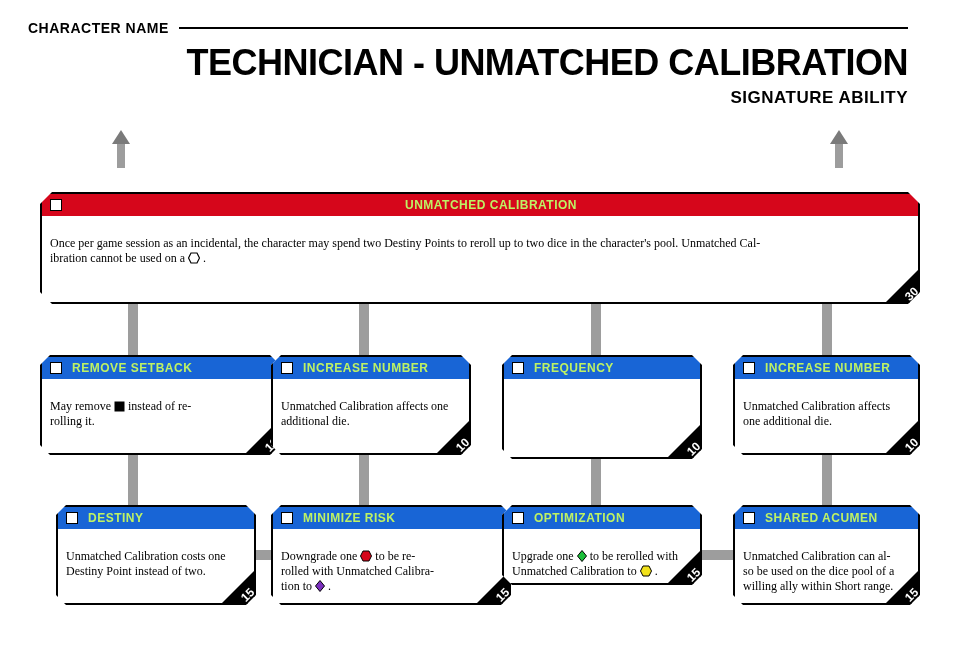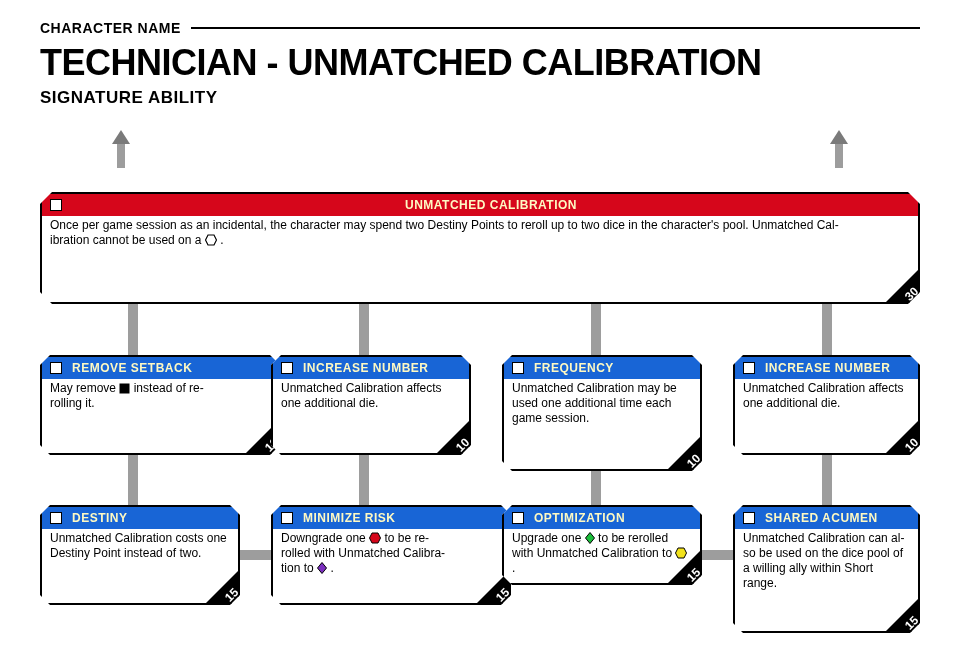--- a/index.html
+++ b/index.html
@@ -1,38 +1,38 @@
 <!DOCTYPE html>
 <html><head>
 <meta charset="utf-8">
 <style>
   * { box-sizing: border-box; margin: 0; padding: 0; }
   body { background: #fff; font-family: Arial, Helvetica, sans-serif; width: 960px; height: 672px; position: relative; }
-  .sheet { position: absolute; left: 40px; top: 20px; width: 880px; }
+  .sheet { position: absolute; left: 28px; top: 20px; width: 880px; text-align: right; }
   .charline { display: flex; align-items: center; gap: 10px; margin-bottom: 6px; }
   .charlabel { font-family: Arial, sans-serif; font-weight: 700; font-size: 14px; letter-spacing: 0.5px; text-transform: uppercase; }
   .rule { flex: 1; height: 2px; background: #000; }
   .title { font-family: Arial, sans-serif; font-weight: 900; font-size: 36px; letter-spacing: -0.5px; text-transform: uppercase; }
   .subtitle { font-family: Arial, sans-serif; font-weight: 700; font-size: 17px; letter-spacing: 0.5px; text-transform: uppercase; margin-top: 4px; }
 
   .canvas { position: absolute; left: 40px; top: 130px; width: 880px; height: 520px; }
 
   
   .conn { position: absolute; background: #9d9d9d; }
   .arrow-up { position: absolute; width: 18px; height: 38px; }
   .arrow-up::before { content: ""; display: block; width: 0; height: 0; border-left: 9px solid transparent; border-right: 9px solid transparent; border-bottom: 14px solid #7a7a7a; }
   .arrow-up::after { content: ""; display: block; width: 8px; height: 24px; background: #9d9d9d; margin: 0 auto; }
 
   
   .box { position: absolute; background: #fff; border: 2px solid #000; }
-  .box .hdr { height: 22px; display: flex; align-items: center; padding: 0 8px; color: #fef9c3; font-weight: 700; font-size: 12px; letter-spacing: 0.5px; }
+  .box .hdr { height: 22px; display: flex; align-items: center; padding: 0 8px; color: #bef264; font-weight: 700; font-size: 12px; letter-spacing: 0.5px; }
   .box .hdr .chk { width: 12px; height: 12px; background: #fff; border: 1px solid #000; margin-right: 10px; flex-shrink: 0; }
   .box.red .hdr { background: #d6061b; }
   .box.blue .hdr { background: #1865d6; }
-  .box .body { padding: 2px 8px 8px 8px; font-size: 12px; line-height: 1.25; }
+  .box .body { padding: 20px 8px 8px 8px; font-size: 12px; line-height: 1.25; font-family: Liberation Serif, serif; }
   .cost { position: absolute; right: -1px; bottom: -1px; width: 34px; height: 34px; }
   .cost::before { content: ""; position: absolute; right: 0; bottom: 0; width: 0; height: 0; border-bottom: 34px solid #000; border-left: 34px solid transparent; }
   .cost span { position: absolute; right: 1px; bottom: 2px; color: #fff; font-size: 12px; font-weight: 700; transform: rotate(-45deg); transform-origin: center; }
   
   .oct { clip-path: polygon(10px 0, calc(100% - 10px) 0, 100% 10px, 100% calc(100% - 10px), calc(100% - 10px) 100%, 10px 100%, 0 calc(100% - 10px), 0 10px); }
   
   .big.oct { clip-path: polygon(12px 0, calc(100% - 12px) 0, 100% 12px, 100% calc(100% - 12px), calc(100% - 12px) 100%, 12px 100%, 0 calc(100% - 12px), 0 12px); }
 
   .hdr .title-center { flex: 1; text-align: center; }
 
@@ -109,43 +109,42 @@
     <div class="hdr">
       <span class="chk"></span>
       <span>INCREASE NUMBER</span>
     </div>
     <div class="body">Unmatched Calibration affects one additional die.</div>
     <div class="cost">
         <span>10</span>
       </div>
   </div>
 
-  <div class="box blue oct" style="left:462px; top:225px; width:200px; height:116px;">
+  <div class="box blue oct" style="left:462px; top:225px; width:200px; height:104px;">
     <div class="hdr">
       <span class="chk"></span>
       <span>FREQUENCY</span>
     </div>
-    <div class="body">Unmatched Calibration may be used one additional time each game session.</div>
     <div class="cost">
         <span>10</span>
       </div>
   </div>
 
   <div class="box blue oct" style="left:693px; top:225px; width:187px; height:100px;">
     <div class="hdr">
       <span class="chk"></span>
       <span>INCREASE NUMBER</span>
     </div>
     <div class="body">Unmatched Calibration affects one additional die.</div>
     <div class="cost">
         <span>10</span>
       </div>
   </div>
 
-  <div class="box blue oct" style="left:0; top:375px; width:200px; height:100px;">
+  <div class="box blue oct" style="left:16px; top:375px; width:200px; height:100px;">
     <div class="hdr">
       <span class="chk"></span>
       <span>DESTINY</span>
     </div>
     <div class="body">Unmatched Calibration costs one Destiny Point instead of two.</div>
     <div class="cost">
         <span>15</span>
       </div>
   </div>
 
@@ -186,21 +185,21 @@
       <svg class="glyph" width="12" height="12">
           <polygon points="3,1 9,1 11.5,6 9,11 3,11 0.5,6" fill="#f2e21b" stroke="#000" stroke-width="1"></polygon>
         </svg>
       <span>.</span>
     </div>
     <div class="cost">
         <span>15</span>
       </div>
   </div>
 
-  <div class="box blue oct" style="left:693px; top:375px; width:187px; height:128px;">
+  <div class="box blue oct" style="left:693px; top:375px; width:187px; height:100px;">
     <div class="hdr">
       <span class="chk"></span>
       <span>SHARED ACUMEN</span>
     </div>
     <div class="body" style="white-space:pre-line">Unmatched Calibration can al-
 so be used on the dice pool of a willing ally within Short range.</div>
     <div class="cost">
         <span>15</span>
       </div>
   </div>

